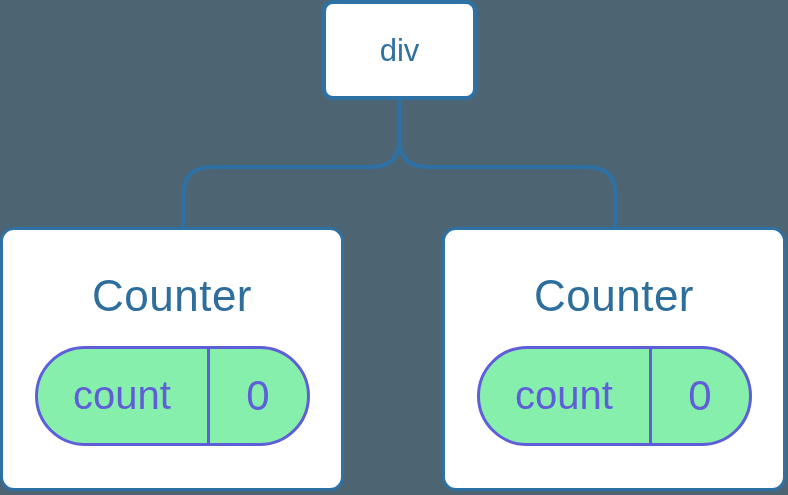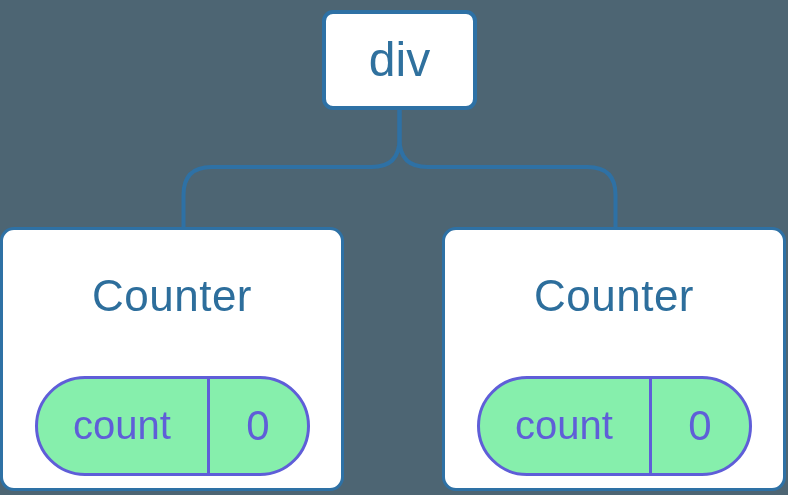--- a/index.html
+++ b/index.html
@@ -19,47 +19,46 @@
     position: absolute;
     left: 0;
     top: 0;
     width: 788px;
     height: 495px;
     pointer-events: none;
   }
   .root-node {
     position: absolute;
     left: 322px;
-    top: 10px;
+    top: 0;
     width: 155px;
     height: 100px;
     box-sizing: border-box;
     background: #ffffff;
     border: 4px solid #2e71a5;
     border-radius: 11px;
     display: flex;
     align-items: center;
     justify-content: center;
     color: #30719e;
-    font-size: 48px;
+    font-size: 31px;
     line-height: 1;
   }
   .counter-node {
     position: absolute;
     top: 227px;
     width: 344px;
     height: 264px;
     box-sizing: border-box;
     background: #ffffff;
     border: 3px solid #2e71a5;
     border-radius: 14px;
     display: flex;
     flex-direction: column;
     align-items: center;
-    gap: 30px;
   }
   .counter-node.left  { left: 0px; }
   .counter-node.right { left: 442px; }
   .counter-title {
     margin-top: 40px;
     font-size: 44px;
     line-height: 1.18;
     color: #2d6e9c;
     letter-spacing: 0.5px;
   }

